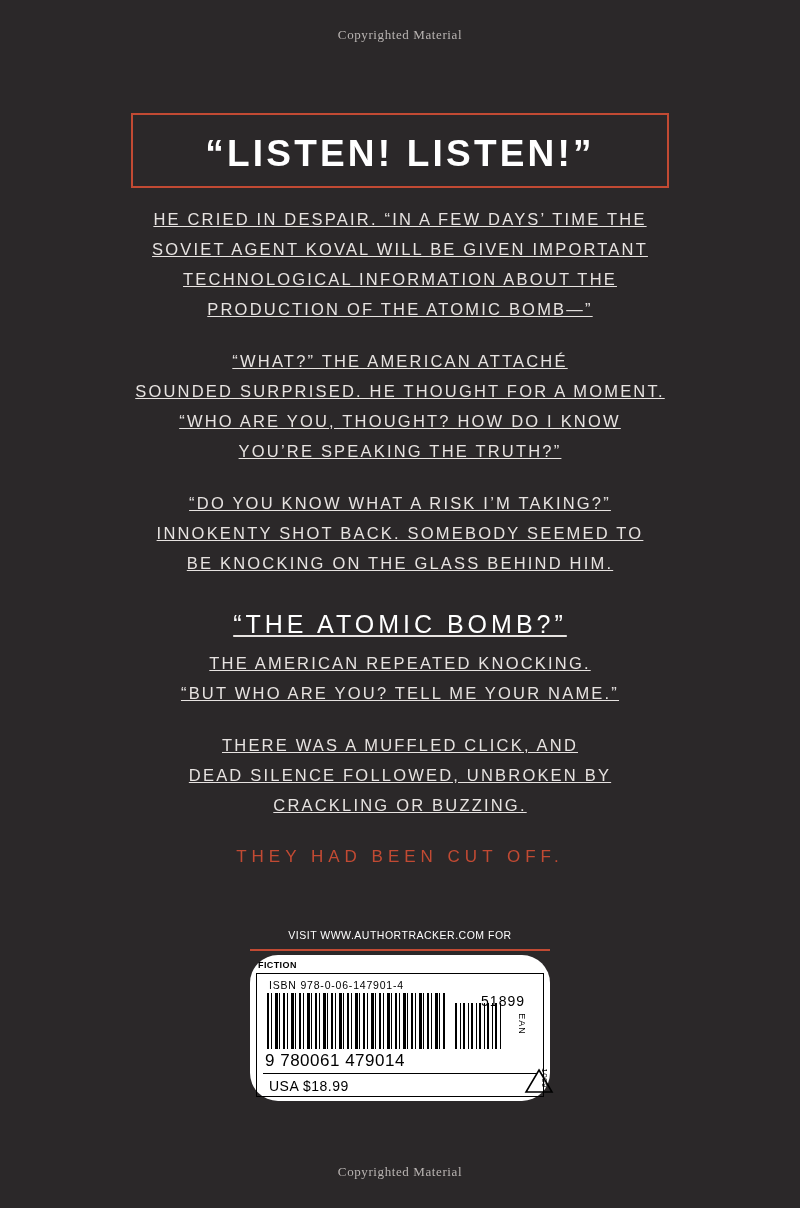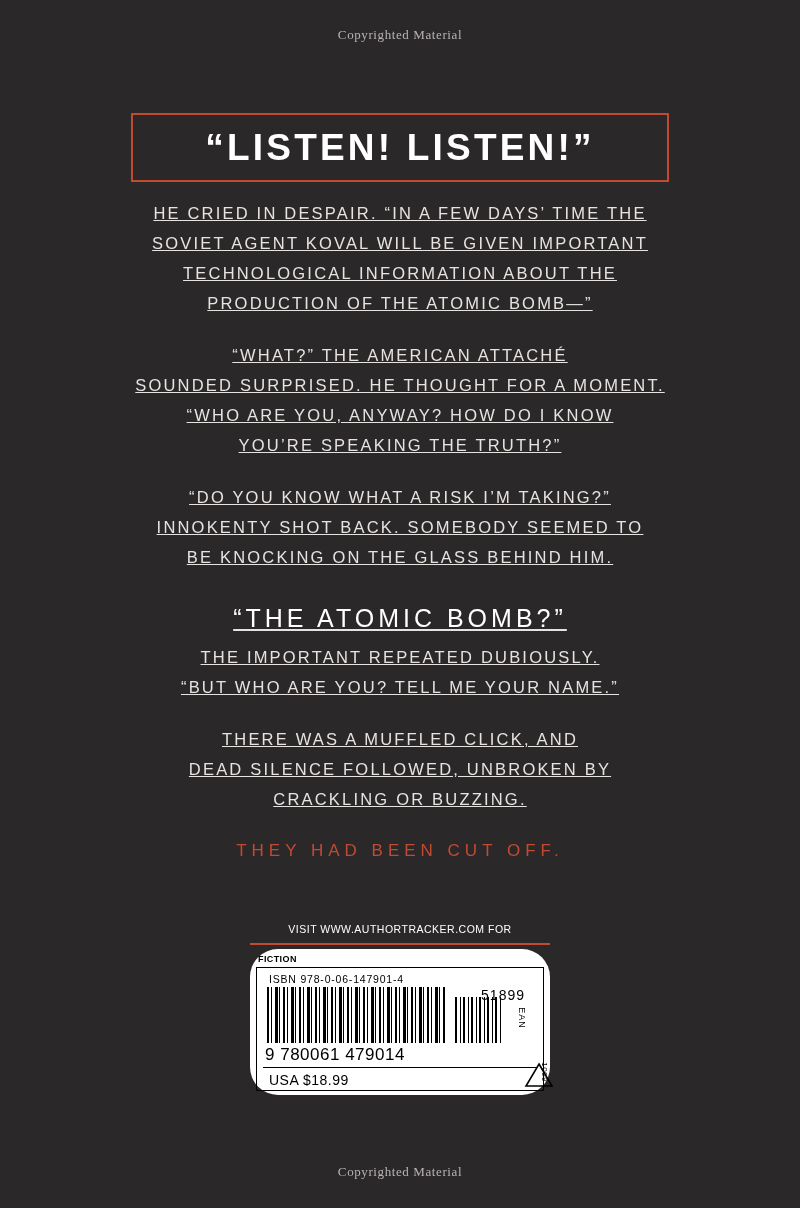--- a/index.html
+++ b/index.html
@@ -38,21 +38,21 @@
     position: absolute;
     bottom: 28px;
     left: 0;
   }
 
   .headline-box {
     margin-top: 70px;
     width: 538px;
     border: 2px solid #c24a33;
     box-sizing: border-box;
-    padding: 14px 0 12px 0;
+    padding: 20px 0 12px 0;
     text-align: center;
   }
   .headline-box .headline {
     color: #ffffff;
     font-size: 37px;
     letter-spacing: 3.2px;
     font-weight: bold;
     font-family: "Liberation Sans", sans-serif;
     line-height: 1.05;
     white-space: nowrap;
@@ -235,33 +235,33 @@
     <p>
       <span class="line">HE CRIED IN DESPAIR. “IN A FEW DAYS’ TIME THE</span>
       <span class="line">SOVIET AGENT KOVAL WILL BE GIVEN IMPORTANT</span>
       <span class="line">TECHNOLOGICAL INFORMATION ABOUT THE</span>
       <span class="line">PRODUCTION OF THE ATOMIC BOMB—”</span>
     </p>
 
     <p>
       <span class="line">“WHAT?” THE AMERICAN ATTACHÉ</span>
       <span class="line">SOUNDED SURPRISED. HE THOUGHT FOR A MOMENT.</span>
-      <span class="line">“WHO ARE YOU, ANYWAY? HOW DO I KNOW</span>
+      <span class="line">“WHO ARE YOU, THOUGHT? HOW DO I KNOW</span>
       <span class="line">YOU’RE SPEAKING THE TRUTH?”</span>
     </p>
 
     <p class="gap">
       <span class="line">“DO YOU KNOW WHAT A RISK I’M TAKING?”</span>
       <span class="line">INNOKENTY SHOT BACK. SOMEBODY SEEMED TO</span>
       <span class="line">BE KNOCKING ON THE GLASS BEHIND HIM.</span>
     </p>
 
     <p>
       <span class="emph-line">“THE ATOMIC BOMB?”</span>
-      <span class="line">THE IMPORTANT REPEATED DUBIOUSLY.</span>
+      <span class="line">THE AMERICAN REPEATED KNOCKING.</span>
       <span class="line">“BUT WHO ARE YOU? TELL ME YOUR NAME.”</span>
     </p>
 
     <p>
       <span class="line">THERE WAS A MUFFLED CLICK, AND</span>
       <span class="line">DEAD SILENCE FOLLOWED, UNBROKEN BY</span>
       <span class="line">CRACKLING OR BUZZING.</span>
     </p>
 
     <div class="cutoff">THEY HAD BEEN CUT OFF.</div>

